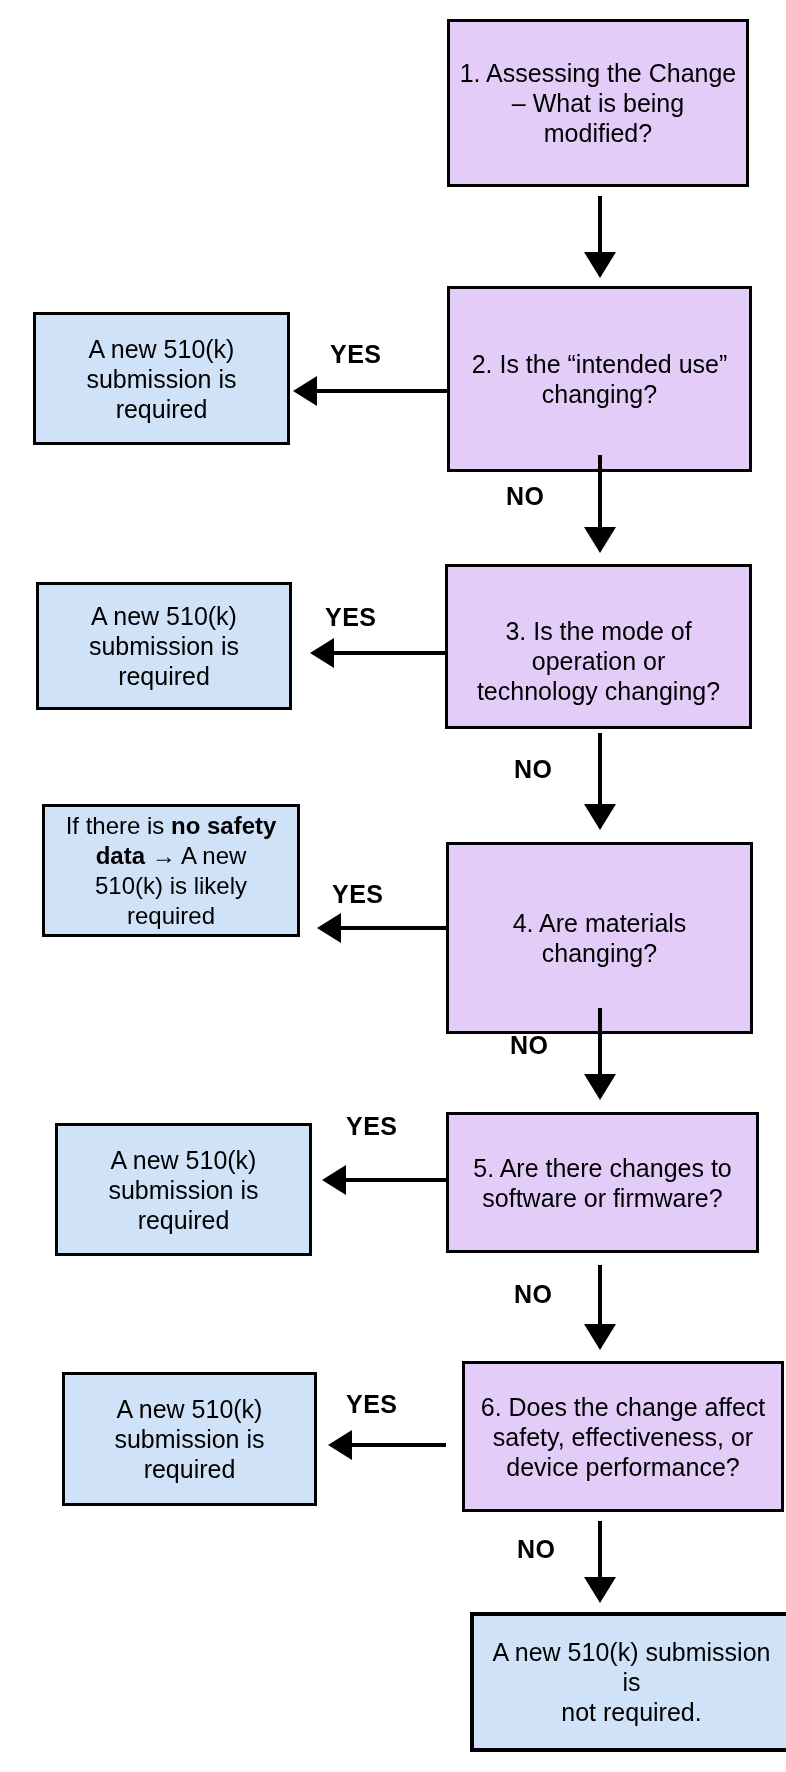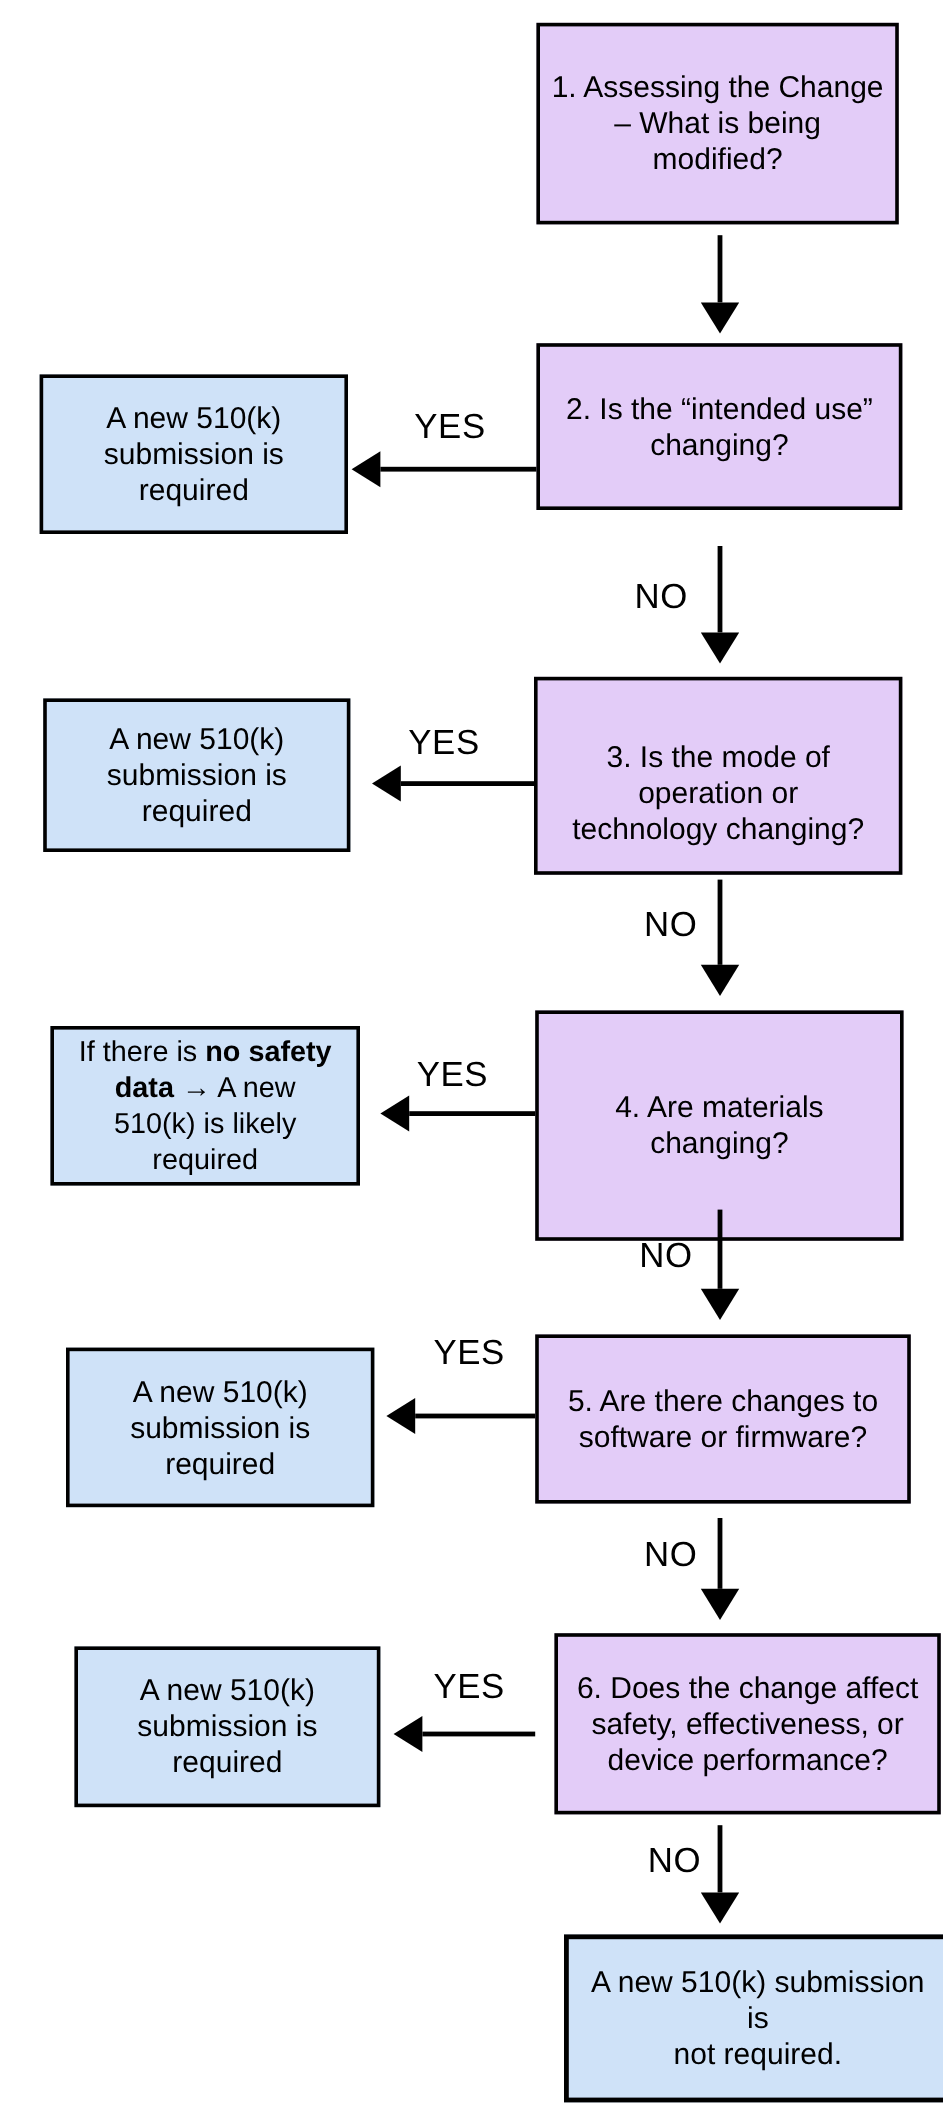--- a/index.html
+++ b/index.html
@@ -15,41 +15,41 @@
     font-family:"Liberation Sans", sans-serif;color:var(--text);
   }
   .box{
     position:absolute;box-sizing:border-box;border:3px solid var(--border);
     display:flex;align-items:center;justify-content:center;text-align:center;
     font-size:25px;line-height:30px;padding:20px 8px;
   }
   .qbox{background:var(--question-fill);}
   .rbox{background:var(--result-fill);}
   .edge-label{
-    position:absolute;width:90px;text-align:center;
-    font-size:29px;font-weight:normal;letter-spacing:0.5px;
+    position:absolute;width:90px;
+    font-size:25px;font-weight:bold;letter-spacing:0.5px;
   }
   .varrow{position:absolute;display:flex;flex-direction:column;align-items:center;width:32px;}
   .varrow .shaft{width:4px;background:var(--border);flex:1;}
   .varrow .head{width:0;height:0;border-left:16px solid transparent;border-right:16px solid transparent;border-top:26px solid var(--border);}
   .harrow{position:absolute;display:flex;align-items:center;height:30px;}
   .harrow .head{width:0;height:0;border-top:15px solid transparent;border-bottom:15px solid transparent;border-right:24px solid var(--border);}
   .harrow .shaft{height:4px;background:var(--border);flex:1;}
 
   
   #q1{left:447px;top:19px;width:302px;height:168px;}
-  #q2{left:447px;top:286px;width:305px;height:139px;}
+  #q2{left:447px;top:286px;width:305px;height:186px;}
   #q3{left:445px;top:564px;width:307px;height:165px;align-items:flex-end;}
   #q4{left:446px;top:842px;width:307px;height:192px;}
   #q5{left:446px;top:1112px;width:313px;height:141px;}
   #q6{left:446px;top:1361px;width:322px;height:151px;margin-left:16px;}
   
   #r2{left:33px;top:312px;width:257px;height:133px;}
   #r3{left:36px;top:582px;width:256px;height:128px;}
-  #r4{left:42px;top:855px;width:258px;height:133px;font-size:24px;}
+  #r4{left:42px;top:804px;width:258px;height:133px;font-size:24px;}
   #r5{left:55px;top:1123px;width:257px;height:133px;}
   #r6{left:62px;top:1372px;width:255px;height:134px;}
   #rfinal{left:470px;top:1612px;width:323px;height:140px;border-width:4px;align-items:center;}
   
   #a1{left:584px;top:196px;height:82px;}
   #a2{left:584px;top:455px;height:98px;}
   #a3{left:584px;top:733px;height:97px;}
   #a4{left:584px;top:1008px;height:92px;}
   #a5{left:584px;top:1265px;height:85px;}
   #a6{left:584px;top:1521px;height:82px;}

